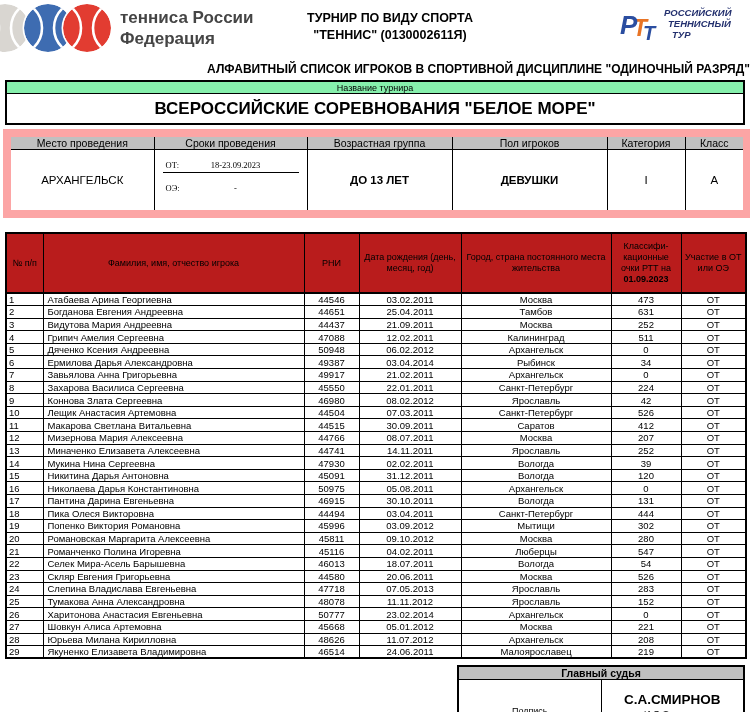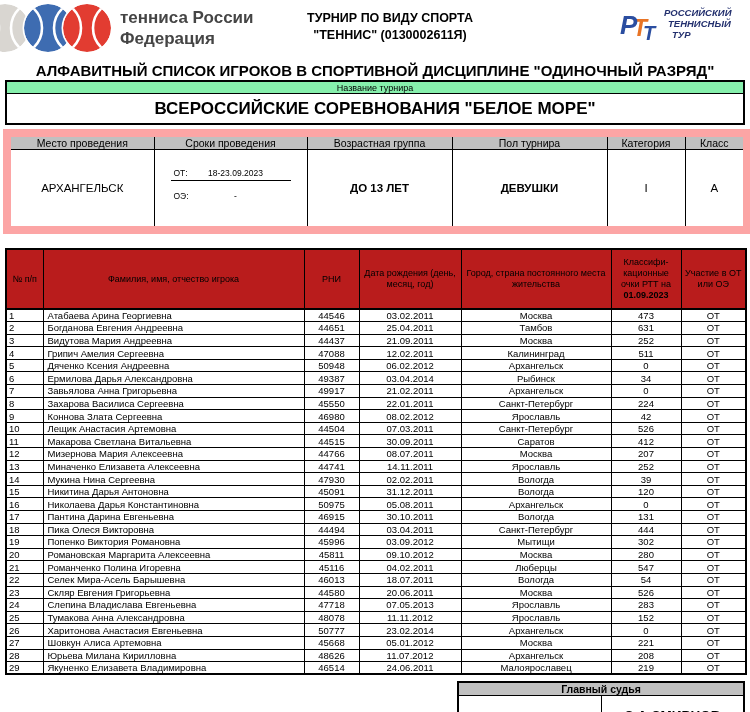--- a/index.html
+++ b/index.html
@@ -17,36 +17,36 @@
   .rtt-letters span { position:absolute; font-style:italic; font-weight:bold; }
   .rtt-p  { left:0;  top:2px;  font-size:26px; color:#2b4ea0; z-index:3; }
   .rtt-t1 { left:13px; top:7px; font-size:23px; color:#e87425; z-index:2; }
   .rtt-t2 { left:23px; top:14px; font-size:20px; color:#2b4ea0; z-index:1; }
   .rtt-text { position:absolute; left:44px; top:1px; font-size:9.5px; font-weight:bold;
               font-style:italic; color:#23306e; line-height:11px; white-space:nowrap; }
   .rtt-text div:nth-child(2){ margin-left:4px; }
   .rtt-text div:nth-child(3){ margin-left:8px; }
 
   
-  .list-title { margin-top:6px; text-align:center; font-size:15px; font-weight:bold; height:15px; }
+  .list-title { margin-top:6px; text-align:right; font-size:12px; font-weight:bold; height:15px; }
 
   
   .name-table { width:740px; margin:3px 5px 0; border:2px solid #000; }
   .name-bar { background:#86efac; border-bottom:1px solid #000; text-align:center;
               font-size:9px; height:12px; line-height:12px; }
   .name-main { text-align:center; font-size:17px; font-weight:bold; height:29px; line-height:29px; }
 
   
   table { border-collapse:collapse; table-layout:fixed; }
   .info-table { width:740px; margin:4px 3px 0; border:8px solid #fca5a5; }
   .info-table th, .info-table td { border:1px solid #000; }
   .info-table th { background:#c0c0c0; font-size:10.5px; font-weight:normal; height:15px; }
   .info-table td { height:29px; text-align:center; font-size:11.5px; vertical-align:middle; }
   .bold-val { font-weight:bold; }
-  .dates-cell { padding:16px !important; }
+  .dates-cell { padding:8px !important;font-family:Liberation Serif, serif; }
   .dates-row { display:flex; align-items:center; height:29px; font-size:8.5px; }
   .dates-row:first-child { border-bottom:1px solid #000; height:15px; }
   .dates-label { width:30px; text-align:left; padding-left:3px; }
   .dates-val { flex:1; text-align:center; padding-right:20px; }
 
   
   .players-table { width:740px; margin:14px 5px 0; border:2px solid #000; }
   .players-table th { background:#b91c1c; border:1px solid #000; border-bottom:2px solid #000;
                       font-size:9px; font-weight:normal; height:60px; line-height:11px;
                       vertical-align:middle; padding:1px 2px; }
@@ -139,21 +139,21 @@
       <col style="width:145px">
     <col style="width:155px">
       <col style="width:78px">
       <col style="width:62px">
   </colgroup>
   <tbody>
       <tr>
     <th>Место проведения</th>
     <th>Сроки проведения</th>
     <th>Возрастная группа</th>
-    <th>Пол турнира</th>
+    <th>Пол игроков</th>
     <th>Категория</th>
     <th>Класс</th>
   </tr>
   <tr>
     <td>АРХАНГЕЛЬСК</td>
     <td class="dates-cell">
       <div class="dates-row">
         <span class="dates-label">ОТ:</span>
         <span class="dates-val">18-23.09.2023</span>
       </div>

